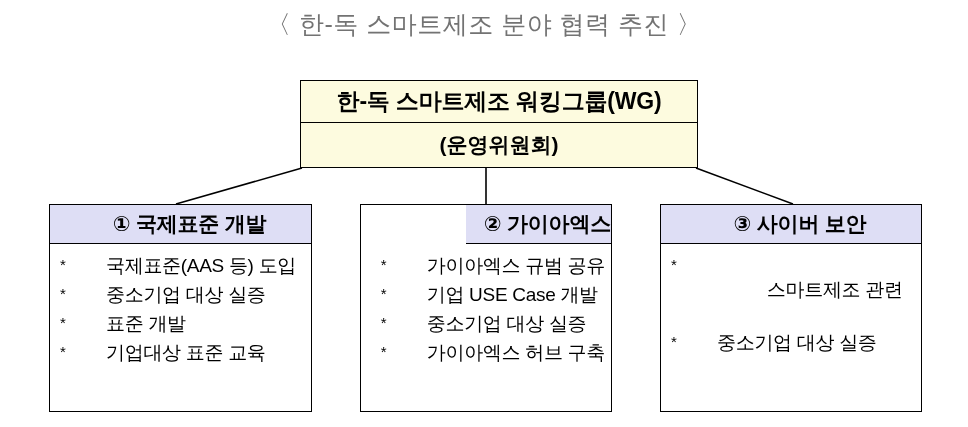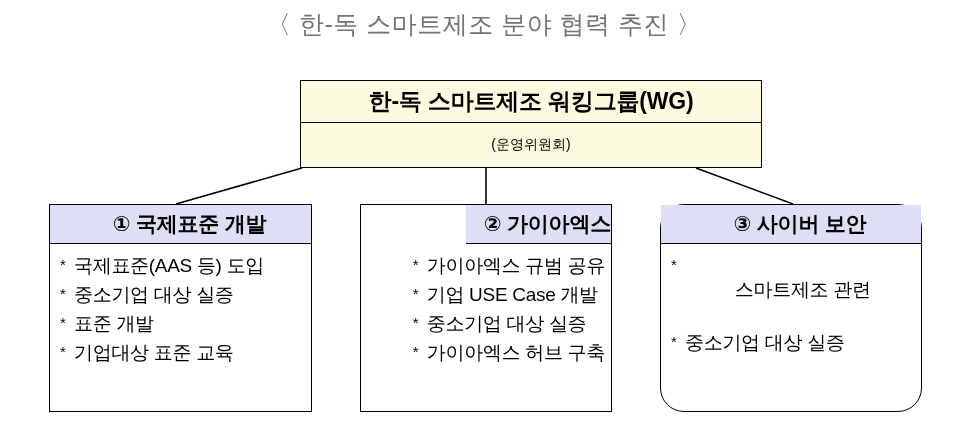--- a/index.html
+++ b/index.html
@@ -46,21 +46,21 @@
     width: 968px;
     height: 427px;
     pointer-events: none;
   }
 
   
   .root-box {
     position: absolute;
     left: 300px;
     top: 80px;
-    width: 462px;
+    width: 398px;
     height: 88px;
     box-sizing: border-box;
     border: 1.5px solid #000000;
     background: #fdfbdf;
     display: flex;
     flex-direction: column;
     justify-content: space-between;
   }
   .root-title {
     flex: 0 0 42px;
@@ -72,39 +72,39 @@
     font-size: 23px;
     font-weight: bold;
     white-space: nowrap;
     letter-spacing: -0.2px;
   }
   .root-sub {
     flex: 1 1 auto;
     display: flex;
     align-items: center;
     justify-content: center;
-    font-size: 14px;
-    font-weight: normal;
+    font-size: 21px;
+    font-weight: bold;
     white-space: nowrap;
   }
 
   
   .child-box {
     position: absolute;
     top: 204px;
     height: 208px;
     box-sizing: border-box;
     border: 1.5px solid #000000;
     background: #ffffff;
     display: flex;
     flex-direction: column;
   }
   .child-1 { left: 49px;  width: 263px; }
   .child-2 { left: 360px; width: 252px; align-items: flex-end; }
-  .child-3 { left: 660px; width: 262px; border-radius: 24px; }
+  .child-3 { left: 660px; width: 262px; }
 
   .child-head {
     flex: 0 0 39px;
     box-sizing: border-box;
     border-bottom: 1.5px solid #000000;
     background: #dedef5;
     display: flex;
     align-items: center;
     justify-content: center;
     font-size: 21px;
@@ -130,20 +130,21 @@
   }
   .bullet-mark {
     flex: 0 0 auto;
     width: 14px;
     font-size: 15px;
     line-height: 1.5;
     text-align: left;
   }
   .bullet-text {
     flex: 1 1 auto;
+    margin-left: 32px;
   }
   .bullet-text .cont {
     display: block;
   }
 </style>
 </head>
 <body>
 
 <div id="diagram">
 

